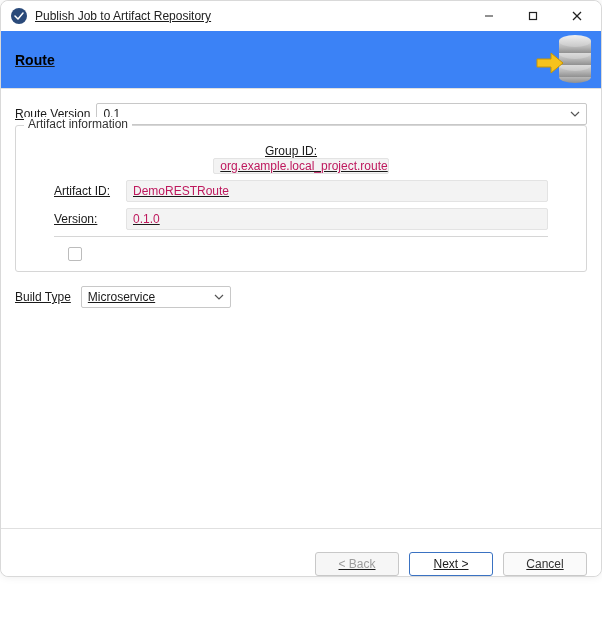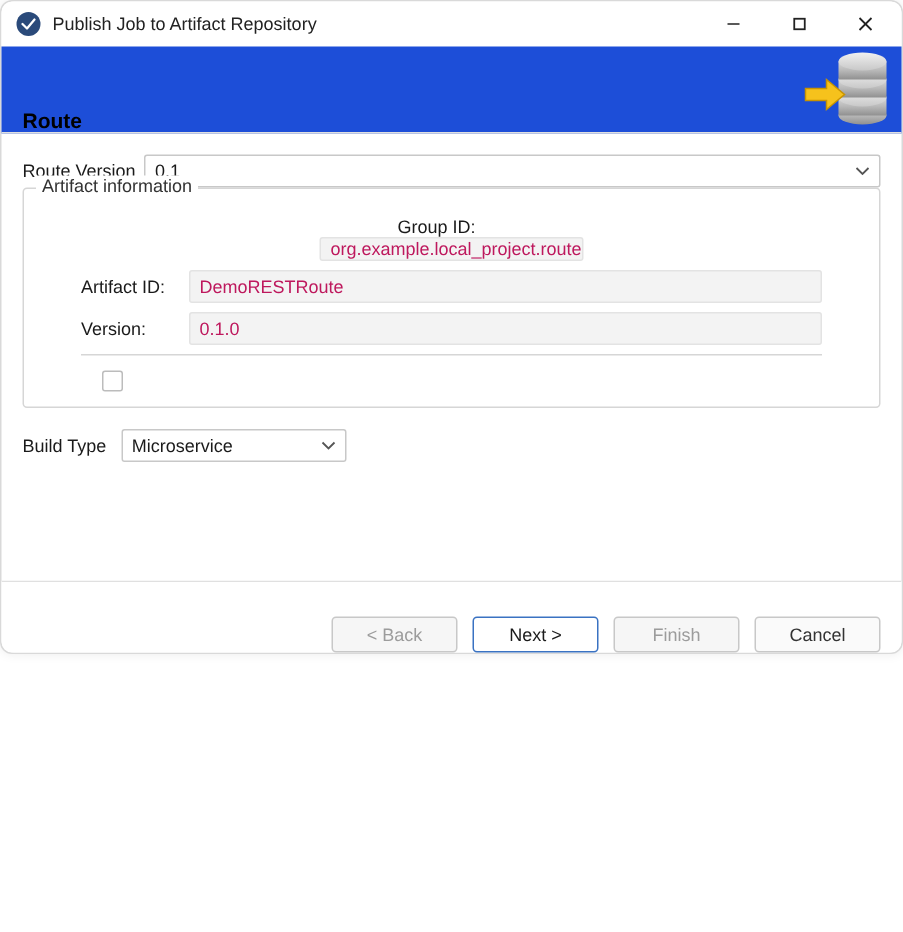--- a/index.html
+++ b/index.html
@@ -6,27 +6,28 @@
   html, body {
     margin: 0; padding: 0;
     width: 602px; height: 621px;
     font-family: "Segoe UI", Tahoma, sans-serif;
     font-size: 12px;
     color: #1a1a1a;
     background: #fff;
     overflow: hidden;
   }
   .window {
-    width: 602px; height: 436px;
+    width: 602px; height: 577px;
     background: #fff;
     border: 1px solid #d9d9d9;
     border-radius: 8px;
     display: flex;
     flex-direction: column;
     box-shadow: 0 0 8px rgba(0,0,0,0.08);
+    text-decoration: underline;
   }
   
   .titlebar {
     height: 30px;
     display: flex;
     align-items: center;
     padding: 0 2px 0 10px;
     background: #fff;
     border-top-left-radius: 8px;
     border-top-right-radius: 8px;
@@ -52,24 +53,24 @@
     width: 44px; height: 28px;
     display: flex; align-items: center; justify-content: center;
     color: #222;
     cursor: default;
   }
   .win-btn svg { display:block; }
   
   .header {
     position: relative;
     height: 58px;
-    background: #1d4ed8;
+    background: #3b82f6;
     border-bottom: 1px solid #e0e0e0;
     display: flex;
-    align-items: flex-end;
+    align-items: center;
     padding: 0 14px;
   }
   .header-title {
     font-weight: 700;
     font-size: 14px;
     color: #000;
   }
   .header-db-icon {
     position: absolute;
     right: 4px;
@@ -328,21 +329,18 @@
 
   </div>
 
   <div class="footer">
     <div class="btn disabled">
       <span>&lt; Back</span>
     </div>
     <div class="btn primary">
       <span>Next &gt;</span>
     </div>
-    <div class="btn disabled">
-      <span>Finish</span>
-    </div>
     <div class="btn">
       <span>Cancel</span>
     </div>
   </div>
 
 </div>
 
 </body></html>

